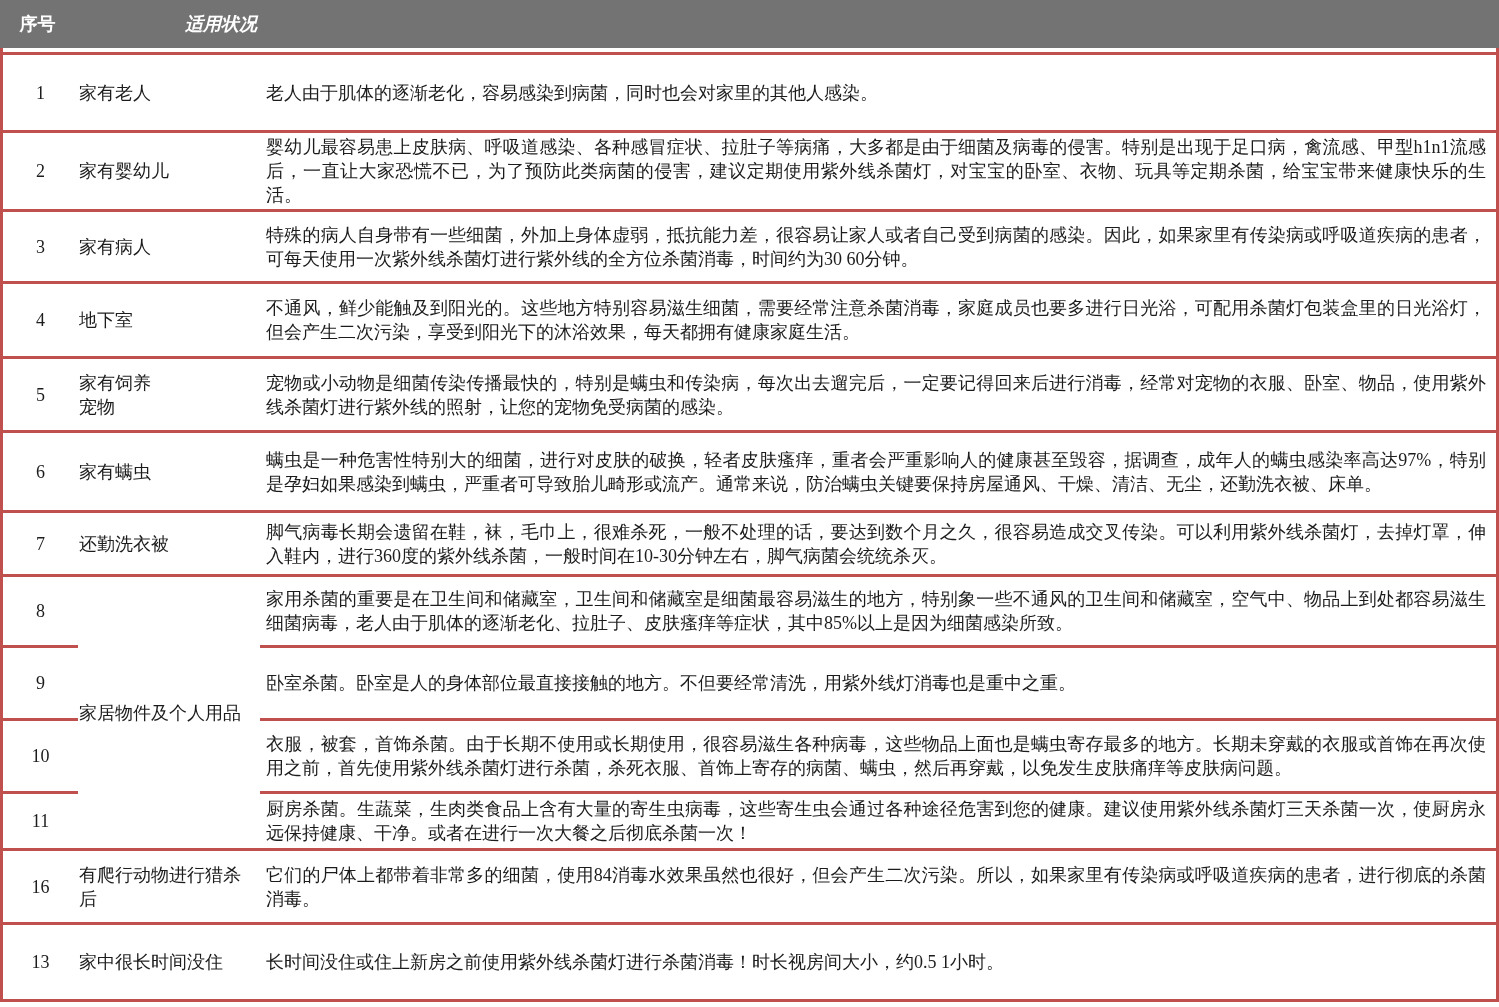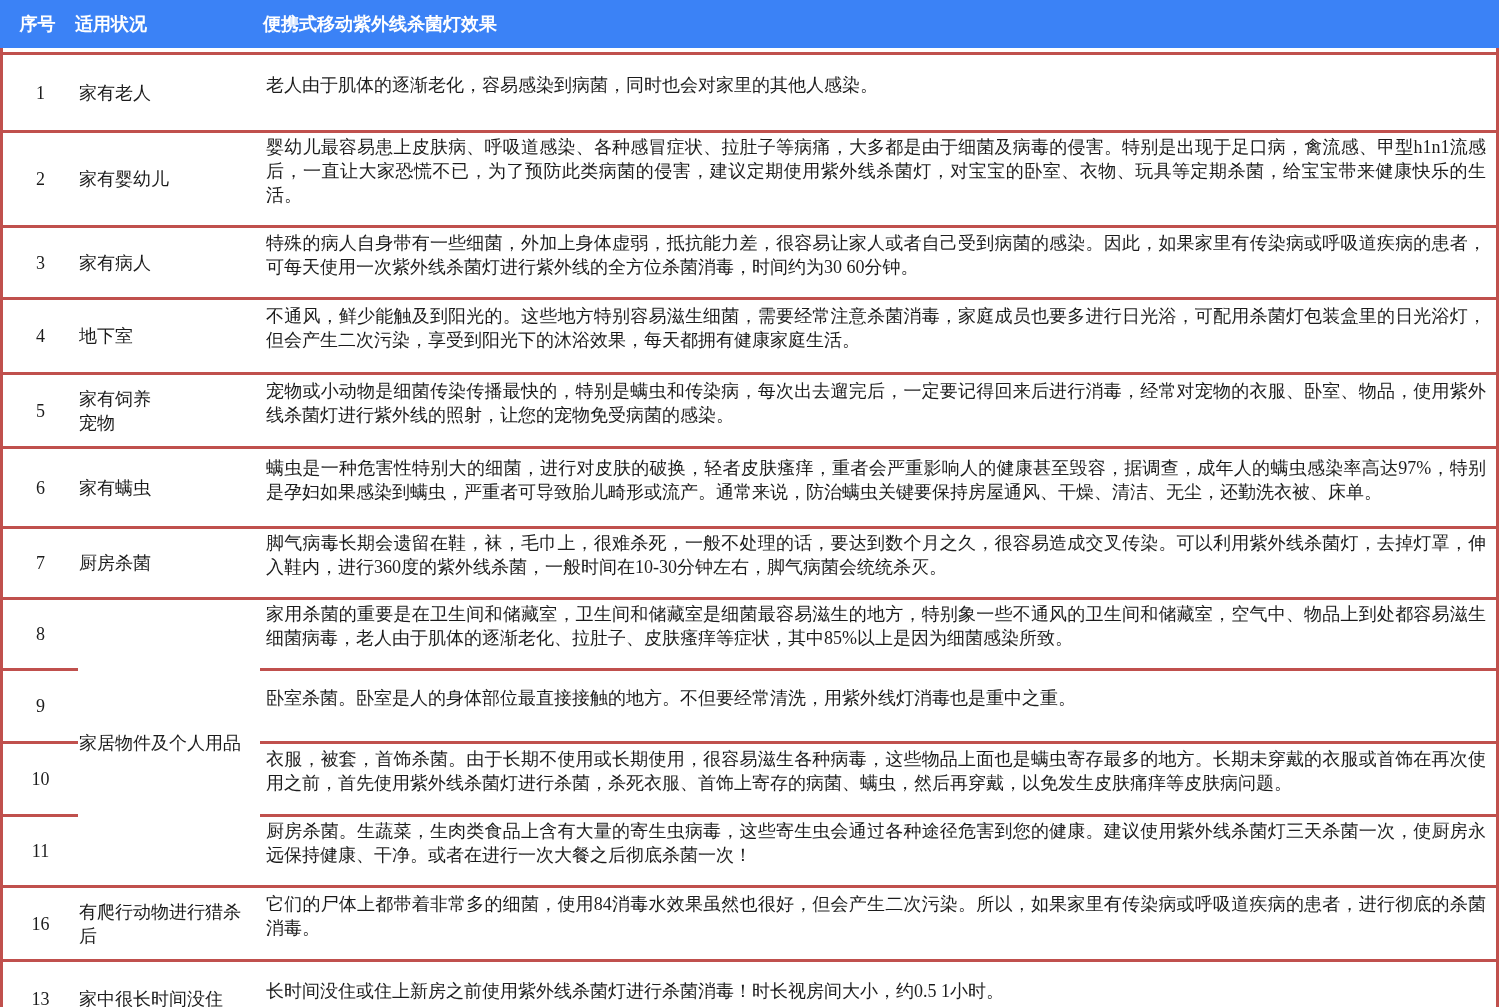--- a/index.html
+++ b/index.html
@@ -14,34 +14,35 @@
     box-sizing: border-box;
     overflow: hidden;
     background: #ffffff;
     color: #1c1c1c;
   }
   
   .table-header {
     display: flex;
     align-items: center;
     height: 48px;
-    background: #3b82f6;
+    background: #737373;
     color: #ffffff;
     font-weight: bold;
     font-size: 18px;
   }
   .table-header .h-no {
     width: 75px;
     text-align: center;
     flex: 0 0 auto;
   }
   .table-header .h-sit {
     width: 182px;
-    text-align: left;
+    text-align: right;
     flex: 0 0 auto;
+    font-style: italic;
   }
   .table-header .h-eff {
     flex: 1 1 auto;
     text-align: left;
     padding-left: 6px;
   }
   
   .table-body {
     box-sizing: border-box;
     border: 3px solid #c0504d;
@@ -67,32 +68,31 @@
     width: 75px;
     text-align: center;
   }
   td.col-sit {
     width: 182px;
     text-align: left;
     white-space: pre-line;
   }
   td.col-eff {
     text-align: justify;
-    padding: 2px 10px 18px 6px;
+    padding: 2px 10px 2px 6px;
   }
 </style>
 </head>
 <body>
 
 <div class="sheet">
 
   <div class="table-header">
     <div class="h-no">序号</div>
     <div class="h-sit">适用状况</div>
-    <div class="h-eff">便携式移动紫外线杀菌灯效果</div>
   </div>
 
   <div class="table-body">
     <table class="effects">
       <tbody>
         <tr style="height:78px;">
           <td class="col-no">1</td>
           <td class="col-sit">家有老人</td>
           <td class="col-eff">老人由于肌体的逐渐老化，容易感染到病菌，同时也会对家里的其他人感染。</td>
         </tr>
@@ -117,21 +117,21 @@
 宠物</td>
           <td class="col-eff">宠物或小动物是细菌传染传播最快的，特别是螨虫和传染病，每次出去遛完后，一定要记得回来后进行消毒，经常对宠物的衣服、卧室、物品，使用紫外线杀菌灯进行紫外线的照射，让您的宠物免受病菌的感染。</td>
         </tr>
         <tr style="height:80px;">
           <td class="col-no">6</td>
           <td class="col-sit">家有螨虫</td>
           <td class="col-eff">螨虫是一种危害性特别大的细菌，进行对皮肤的破换，轻者皮肤瘙痒，重者会严重影响人的健康甚至毁容，据调查，成年人的螨虫感染率高达97%，特别是孕妇如果感染到螨虫，严重者可导致胎儿畸形或流产。通常来说，防治螨虫关键要保持房屋通风、干燥、清洁、无尘，还勤洗衣被、床单。</td>
         </tr>
         <tr style="height:64px;">
           <td class="col-no">7</td>
-          <td class="col-sit">厨房杀菌</td>
+          <td class="col-sit">还勤洗衣被</td>
           <td class="col-eff">脚气病毒长期会遗留在鞋，袜，毛巾上，很难杀死，一般不处理的话，要达到数个月之久，很容易造成交叉传染。可以利用紫外线杀菌灯，去掉灯罩，伸入鞋内，进行360度的紫外线杀菌，一般时间在10-30分钟左右，脚气病菌会统统杀灭。</td>
         </tr>
         <tr style="height:71px;">
           <td class="col-no">8</td>
           <td class="col-sit" rowspan="4">家居物件及个人用品</td>
           <td class="col-eff">家用杀菌的重要是在卫生间和储藏室，卫生间和储藏室是细菌最容易滋生的地方，特别象一些不通风的卫生间和储藏室，空气中、物品上到处都容易滋生细菌病毒，老人由于肌体的逐渐老化、拉肚子、皮肤瘙痒等症状，其中85%以上是因为细菌感染所致。</td>
         </tr>
         <tr style="height:73px;">
           <td class="col-no">9</td>
           <td class="col-eff">卧室杀菌。卧室是人的身体部位最直接接触的地方。不但要经常清洗，用紫外线灯消毒也是重中之重。</td>

